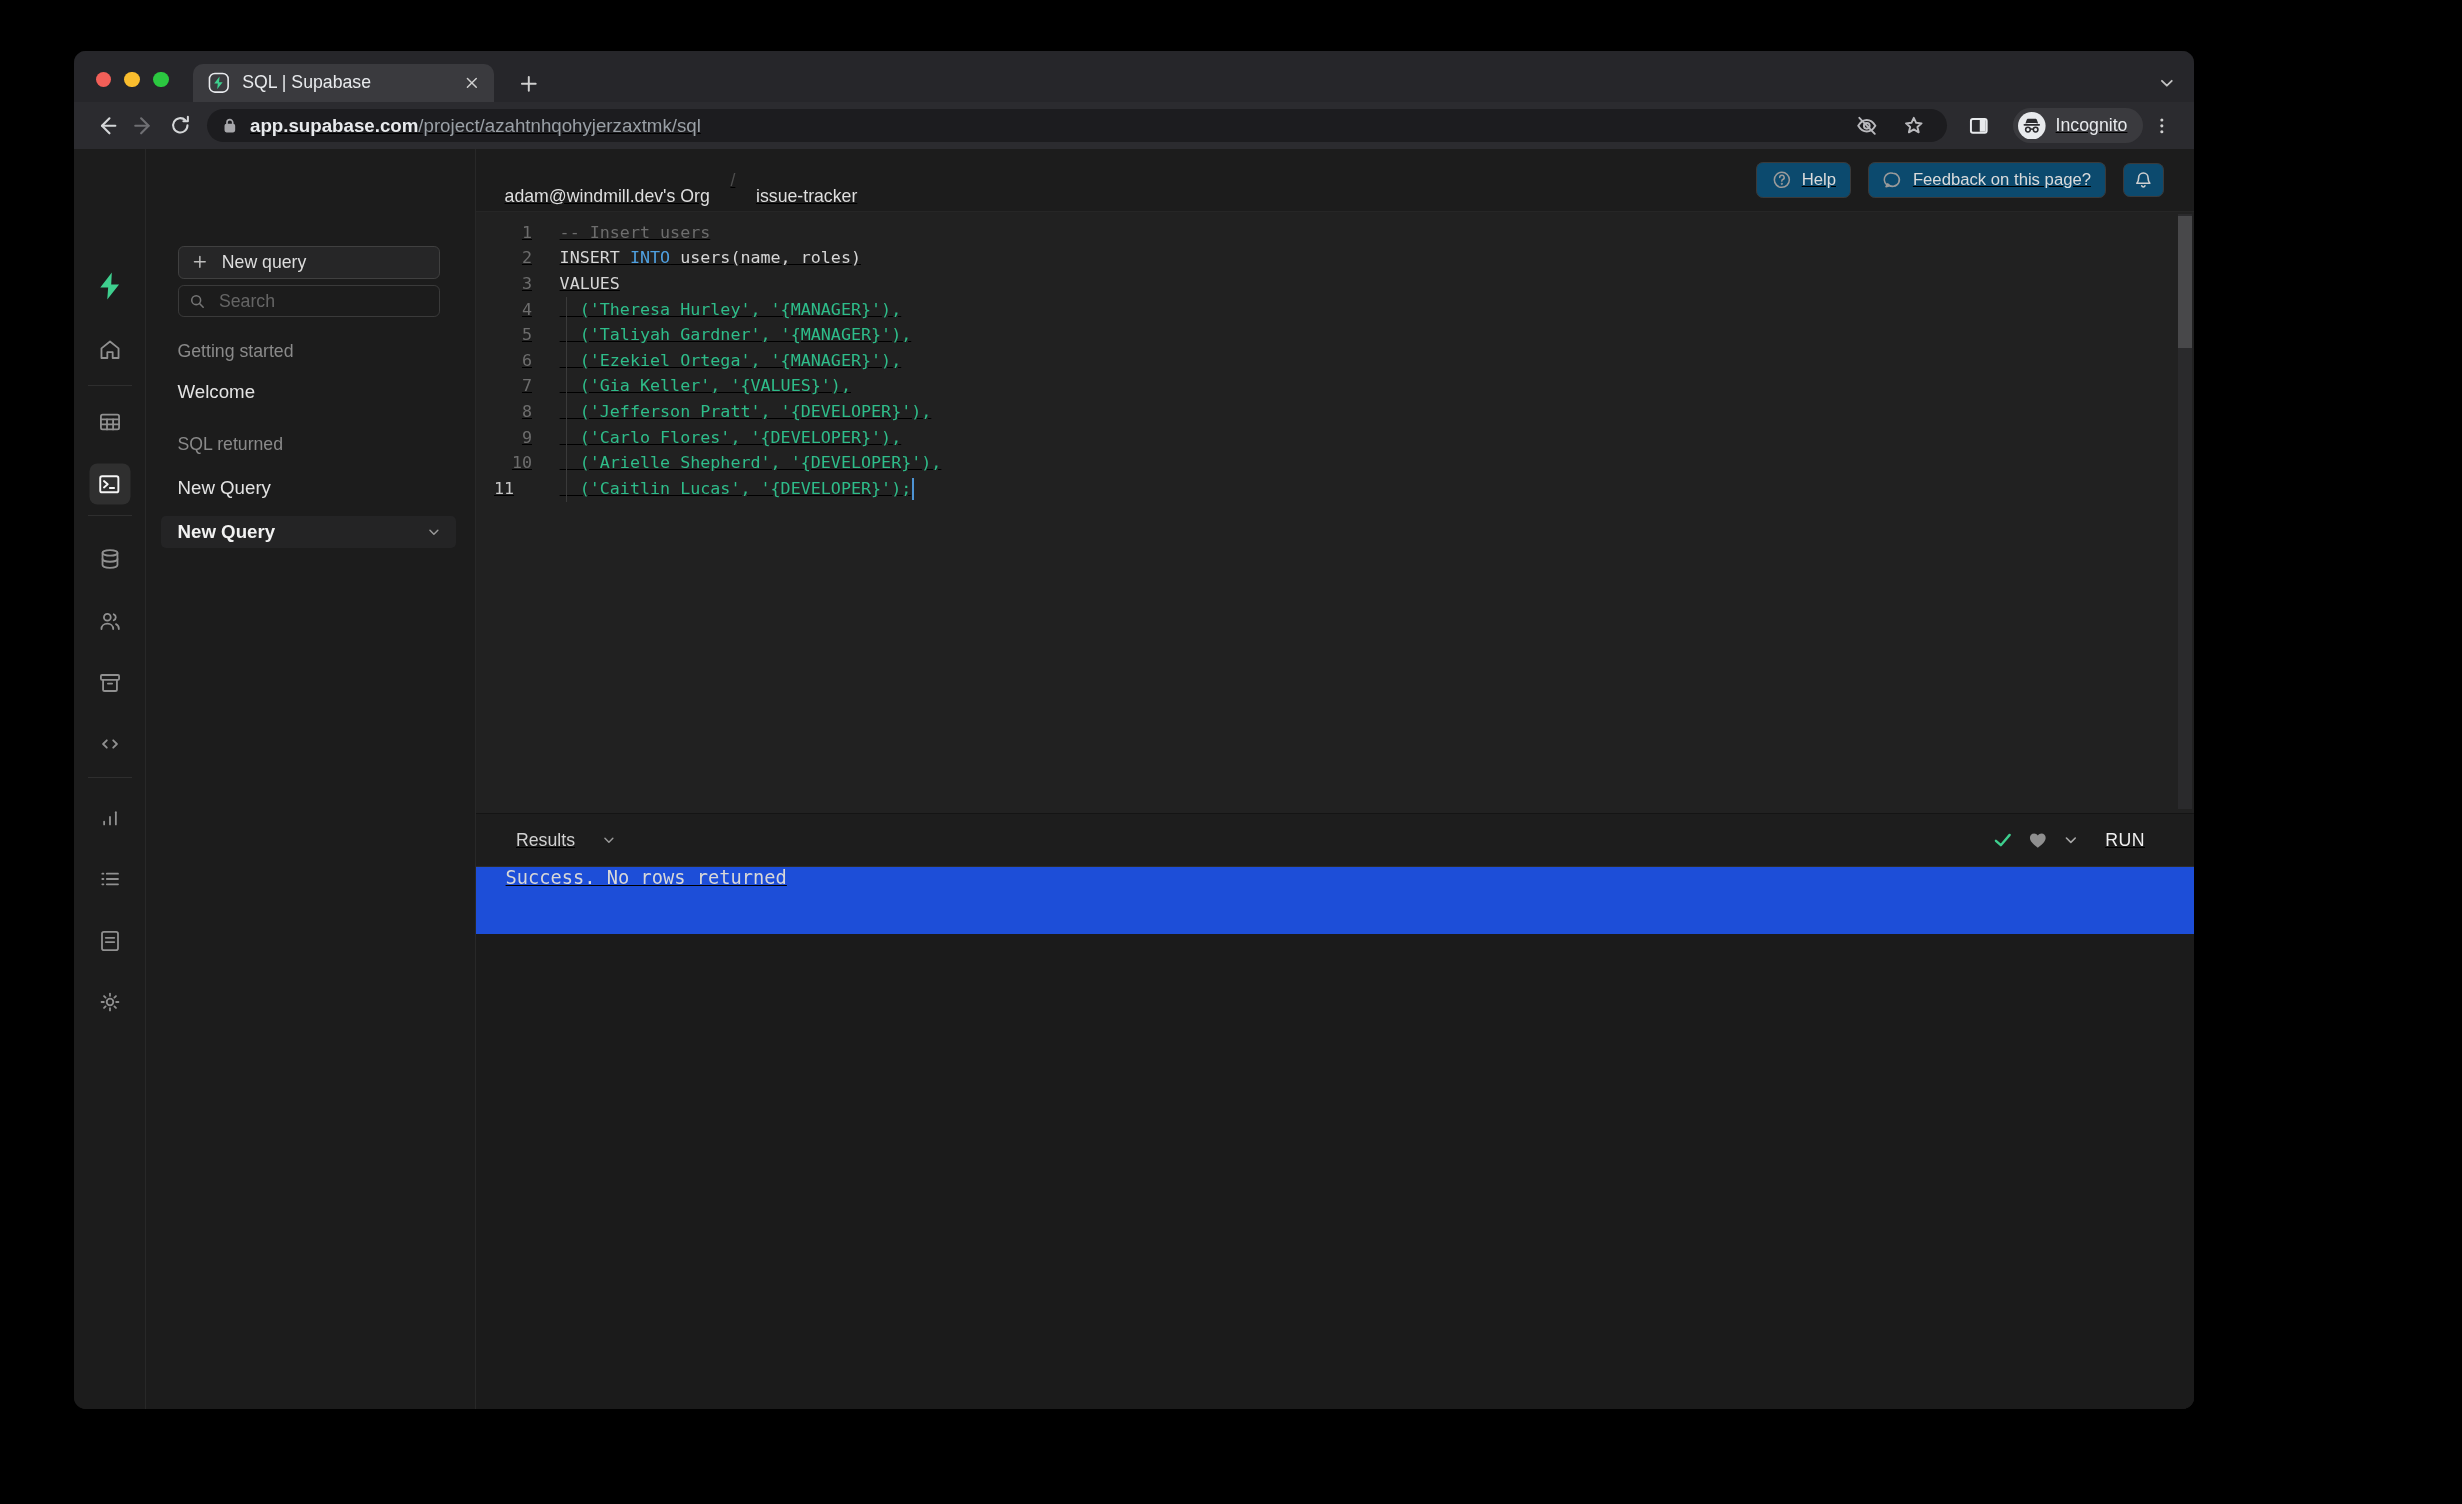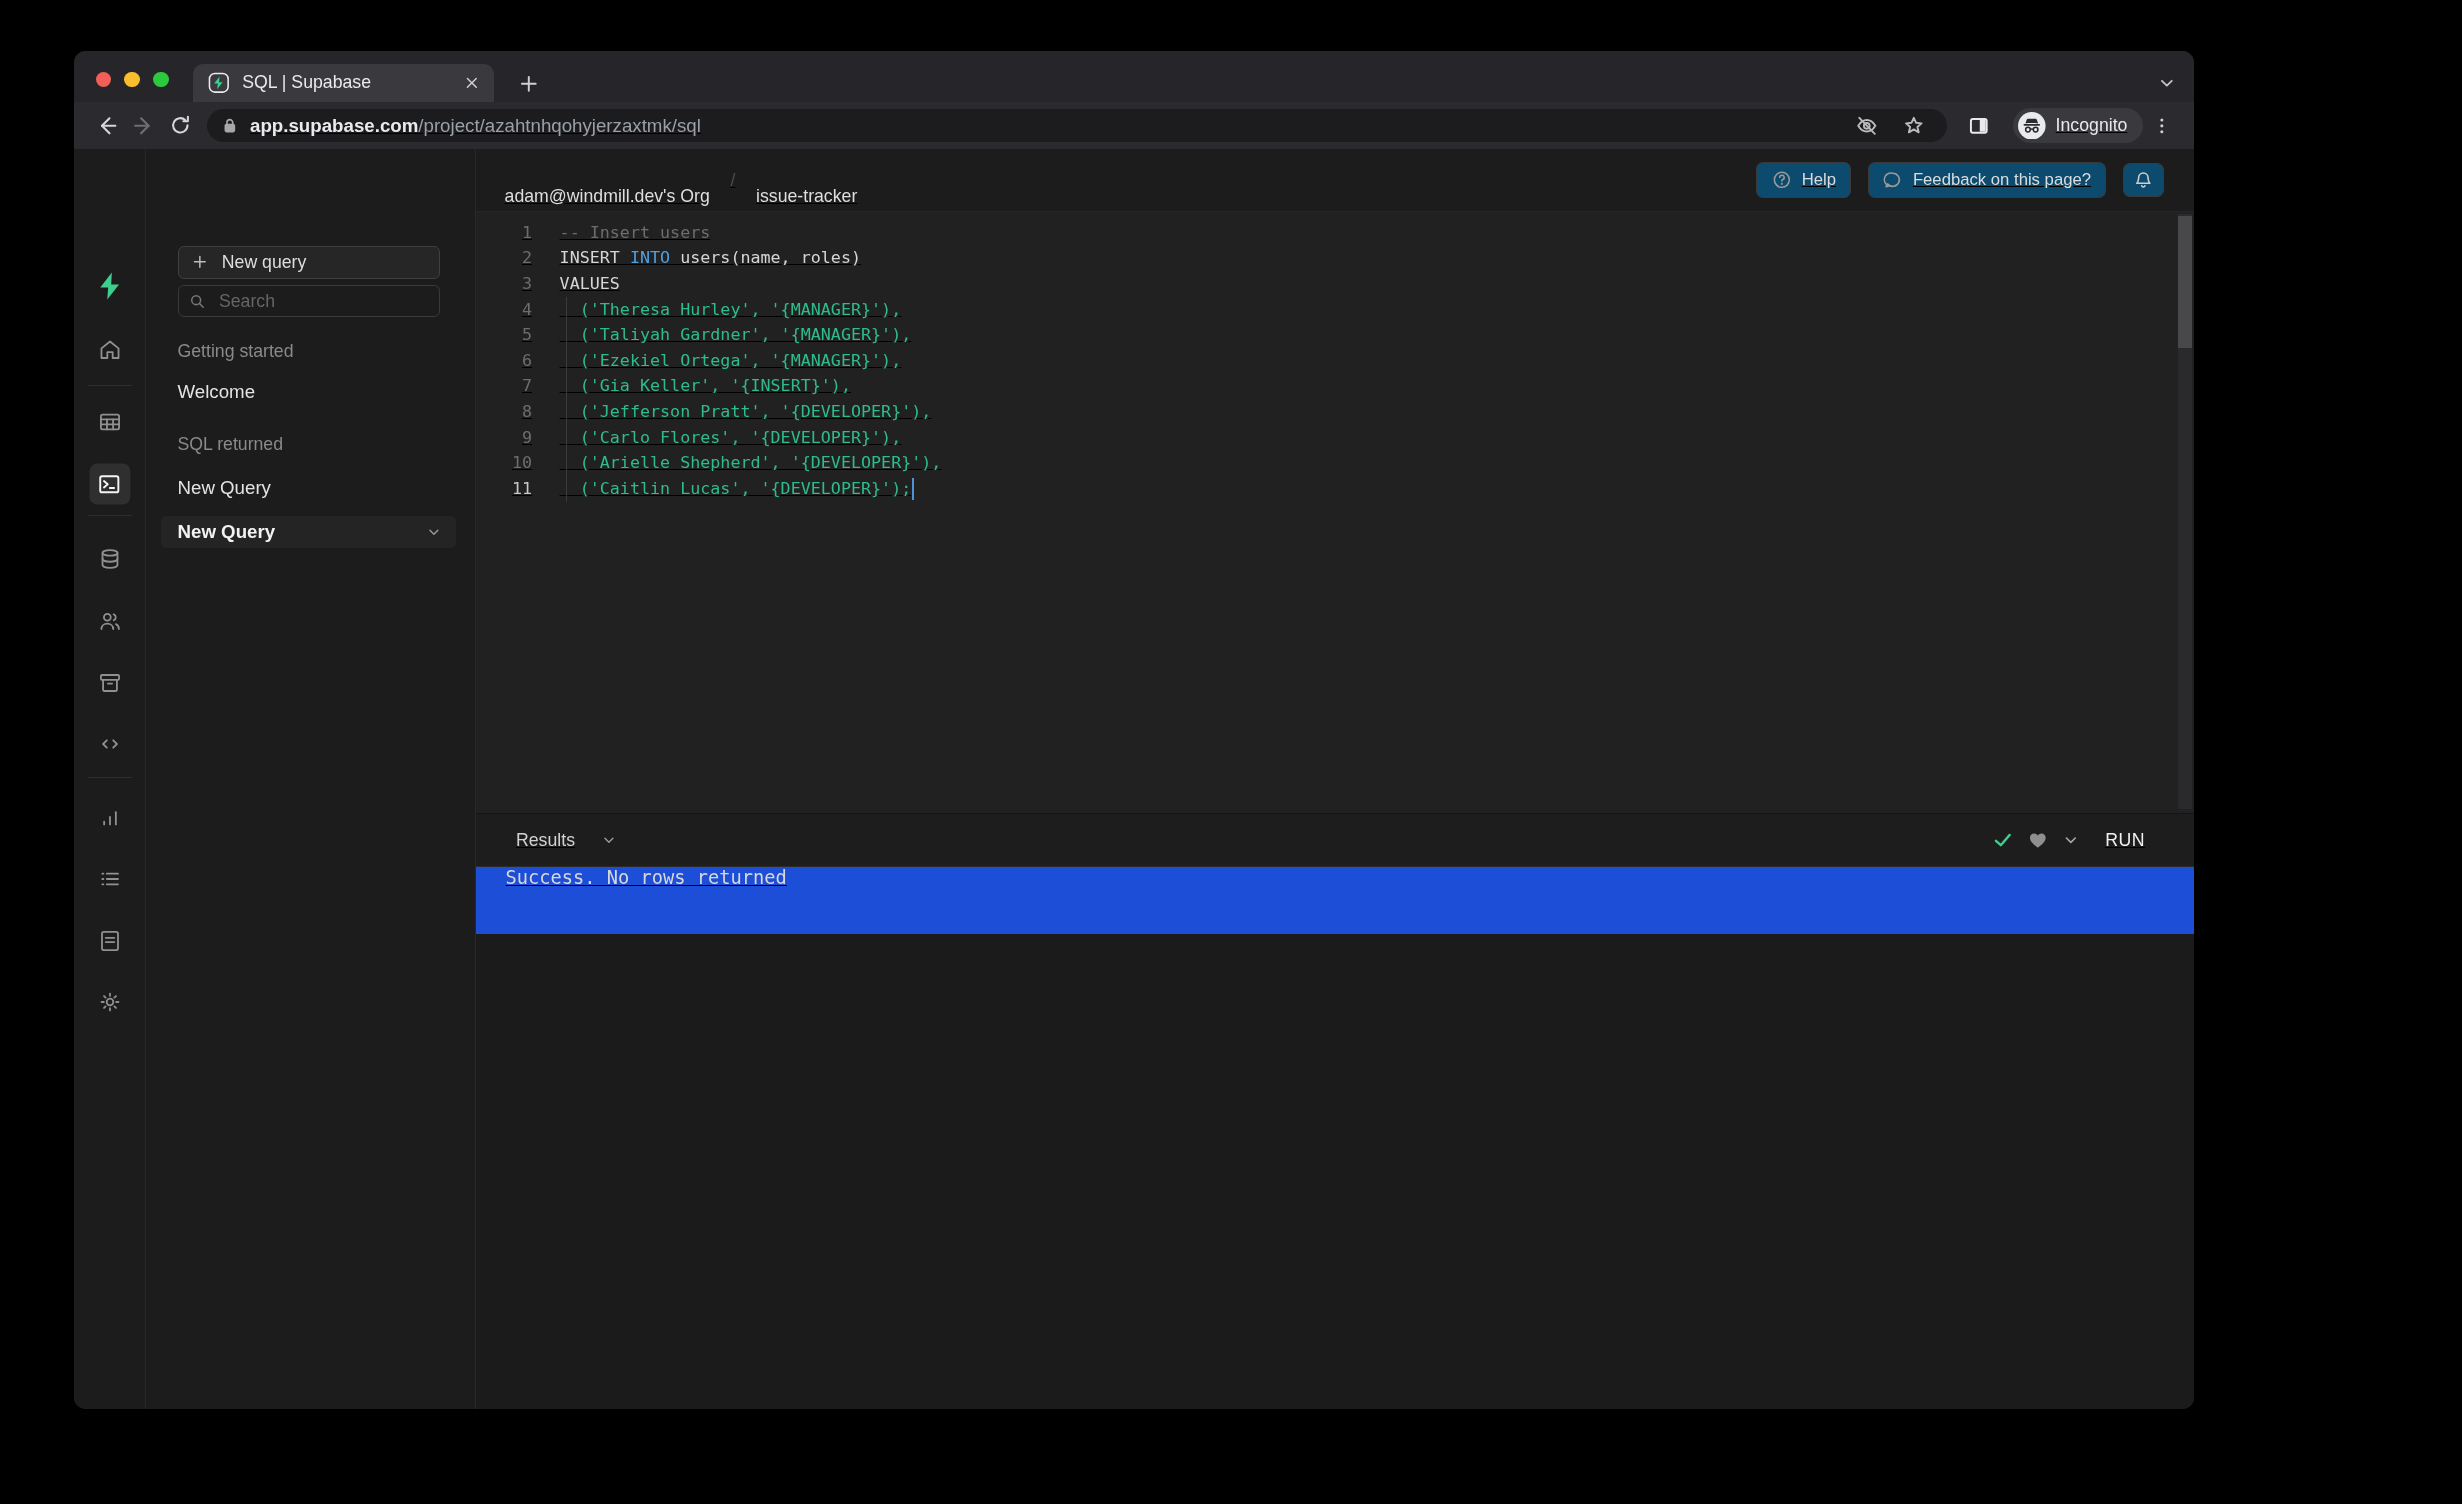--- a/index.html
+++ b/index.html
@@ -54,21 +54,21 @@
   .crumb{font-size:17.7px;color:#dfdfdf;white-space:nowrap;margin-top:32px;}
   .crumb-sep{color:#4d4d4d;margin:0 20.7px;font-size:17.7px;}
   .header-actions{margin-left:auto;display:flex;align-items:center;gap:16.7px;}
   .hbtn{height:34px;border:1px solid #3a3a3a;background:#0c4a6e;border-radius:6.9px;display:flex;
     align-items:center;gap:8.9px;padding:0 13.8px;color:#dcdcdc;font-size:16.7px;white-space:nowrap;}
   .hbtn.icon-only{width:41px;justify-content:center;padding:0;box-sizing:border-box;}
   
   .editor{position:relative;height:601px;flex:0 0 601px;background:#212121;padding-top:7.9px;box-sizing:border-box;overflow:hidden;}
   .line{display:flex;height:25.6px;line-height:25.6px;font-family:"DejaVu Sans Mono",monospace;font-size:16.7px;}
   .ln{width:56px;text-align:right;color:#6d6d6d;flex:0 0 56px;}
-  .ln.active{color:#c8c8c8;}
+  .ln.active{color:#c8c8c8;text-align:center;}
   .code{padding-left:27.6px;white-space:pre;}
   .seg-comment{color:#6d6d6d;}
   .seg-plain{color:#d6d6d6;}
   .seg-keyword{color:#4fa0e0;}
   .seg-string{color:#2ebd8a;}
   .cursor{display:inline-block;width:2px;height:21.7px;background:#4e94d4;vertical-align:middle;margin-left:1px;}
   .indent-guide{position:absolute;left:90px;top:85px;width:1px;height:205px;background:#3a3a3a;}
   .ed-scroll-track{position:absolute;right:2px;top:2px;width:13.8px;height:595px;background:#2a2a2c;}
   .ed-scroll-thumb{position:absolute;right:2px;top:3.9px;width:13.8px;height:132px;background:#48484a;}
   
@@ -371,21 +371,21 @@
           <div class="line">
             <span class="ln">5</span>
             <span class="code"><span class="seg-string">  ('Taliyah Gardner', '{MANAGER}'),</span></span>
           </div>
           <div class="line">
             <span class="ln">6</span>
             <span class="code"><span class="seg-string">  ('Ezekiel Ortega', '{MANAGER}'),</span></span>
           </div>
           <div class="line">
             <span class="ln">7</span>
-            <span class="code"><span class="seg-string">  ('Gia Keller', '{INSERT}'),</span></span>
+            <span class="code"><span class="seg-string">  ('Gia Keller', '{VALUES}'),</span></span>
           </div>
           <div class="line">
             <span class="ln">8</span>
             <span class="code"><span class="seg-string">  ('Jefferson Pratt', '{DEVELOPER}'),</span></span>
           </div>
           <div class="line">
             <span class="ln">9</span>
             <span class="code"><span class="seg-string">  ('Carlo Flores', '{DEVELOPER}'),</span></span>
           </div>
           <div class="line">

